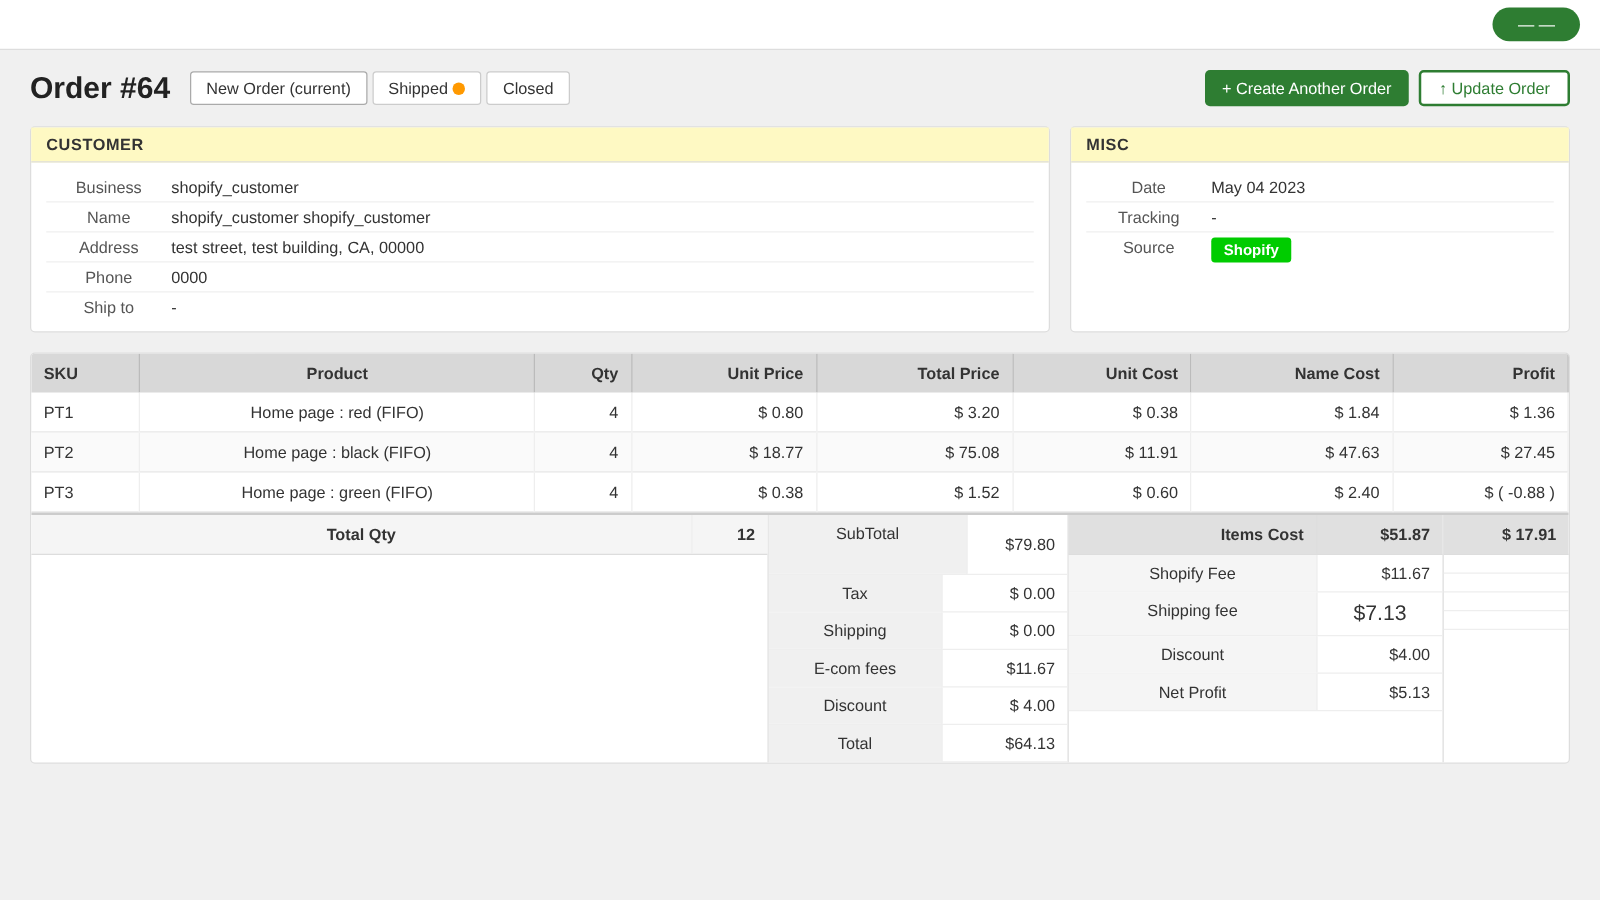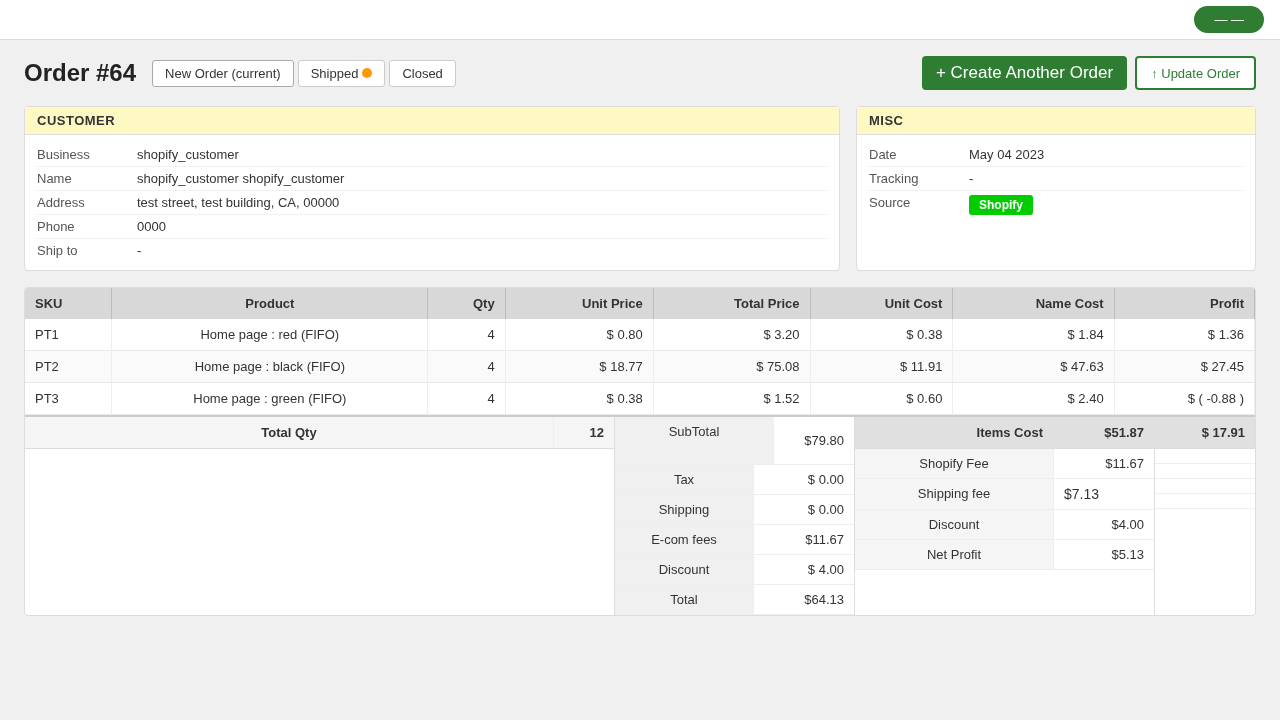--- a/index.html
+++ b/index.html
@@ -88,21 +88,21 @@
       display: flex;
       gap: 8px;
     }
 
     .btn-green {
       background: #2e7d32;
       color: #fff;
       border: none;
       border-radius: 4px;
       padding: 7px 14px;
-      font-size: 17px;
+      font-size: 13px;
       cursor: pointer;
       display: flex;
       align-items: center;
       gap: 6px;
     }
 
     .btn-green-outline {
       background: #fff;
       color: #2e7d32;
       border: 2px solid #2e7d32;
@@ -150,20 +150,21 @@
     }
 
     .field-row:last-child {
       border-bottom: none;
     }
 
     .field-label {
       width: 100px;
       color: #555;
       flex-shrink: 0;
+      text-align: center;
     }
 
     .field-value {
       color: #333;
     }
 
     .misc-card {
       width: 400px;
       flex: none;
     }
@@ -397,21 +398,21 @@
             <div style="flex:1; padding:8px 10px; font-weight:bold; text-align:right; border-right:1px solid #ddd;">Items Cost</div>
             <div style="width:100px; padding:8px 10px; text-align:right; font-weight:bold;">$51.87</div>
           </div>
           <div id="right-sum-rows">
               <div style="display: flex; border-bottom: 1px solid rgb(238, 238, 238);">
     <div style="flex:1;padding:7px 10px;text-align:center;background:#f5f5f5;border-right:1px solid #eee;font-size:13px;">Shopify Fee</div>
     <div style="width:100px;padding:7px 10px;text-align:right;font-size:13px;">$11.67</div>
   </div>
               <div style="display: flex; border-bottom: 1px solid rgb(238, 238, 238);">
     <div style="flex:1;padding:7px 10px;text-align:center;background:#f5f5f5;border-right:1px solid #eee;font-size:13px;">Shipping fee</div>
-    <div style="width:100px;padding:7px 10px;text-align:left;font-size:14px;">$7.13</div>
+    <div style="width:100px;padding:7px 10px;text-align:center;font-size:17px;">$7.13</div>
   </div>
               <div style="display: flex; border-bottom: 1px solid rgb(238, 238, 238);">
     <div style="flex:1;padding:7px 10px;text-align:center;background:#f5f5f5;border-right:1px solid #eee;font-size:13px;">Discount</div>
     <div style="width:100px;padding:7px 10px;text-align:right;font-size:13px;">$4.00</div>
   </div>
               <div style="display: flex; border-bottom: 1px solid rgb(238, 238, 238);">
     <div style="flex:1;padding:7px 10px;text-align:center;background:#f5f5f5;border-right:1px solid #eee;font-size:13px;">Net Profit</div>
     <div style="width:100px;padding:7px 10px;text-align:right;font-size:13px;">$5.13</div>
   </div>
             </div>

